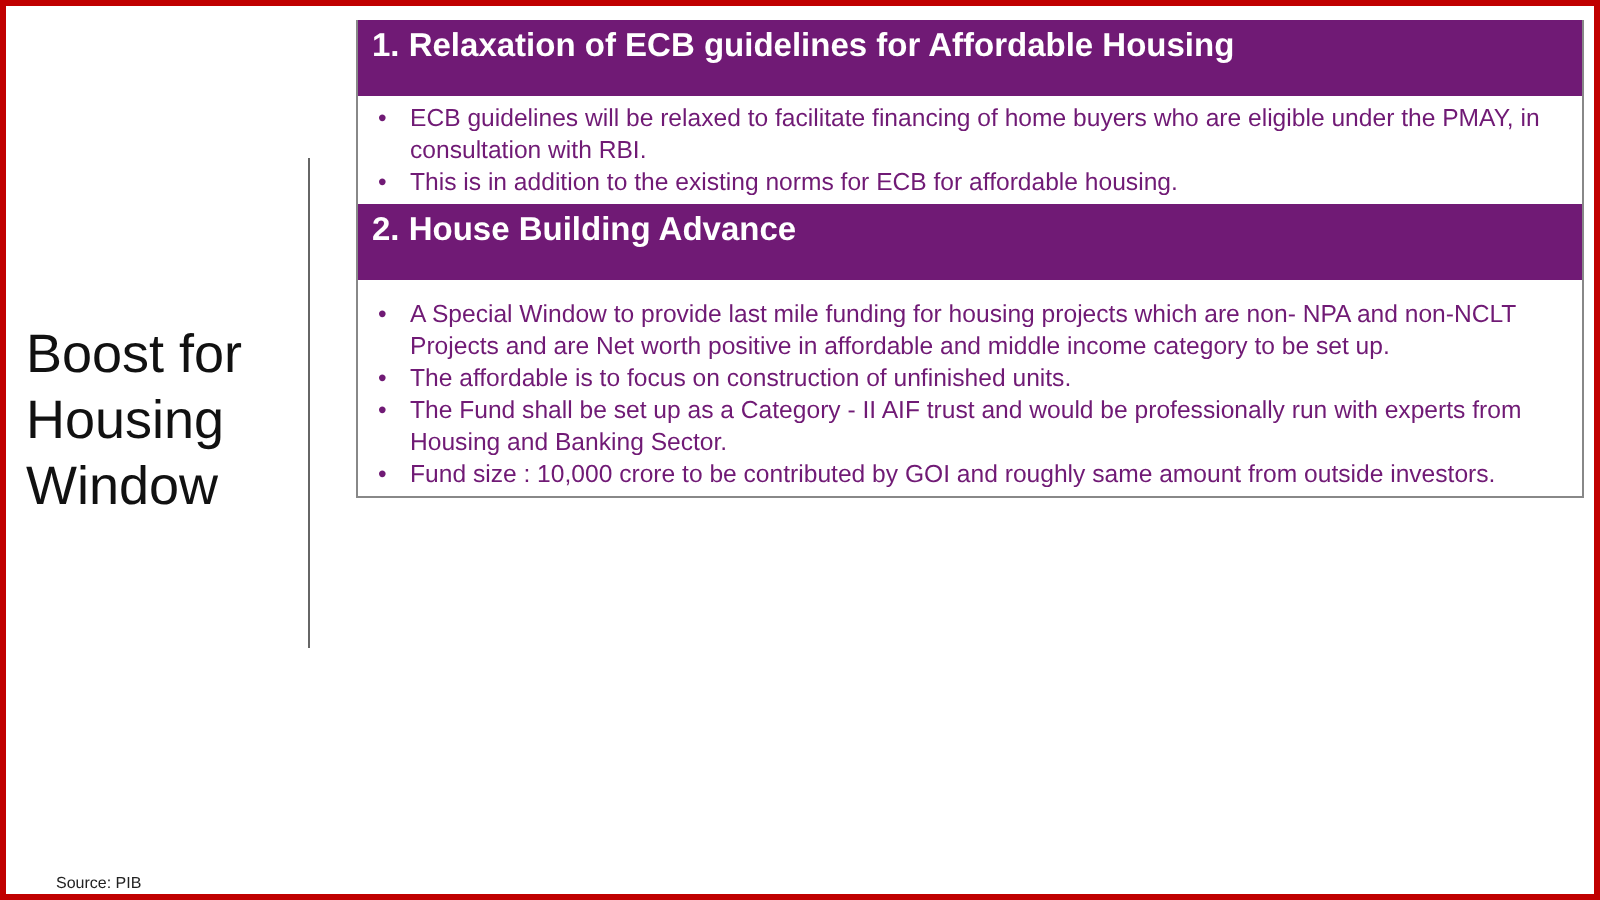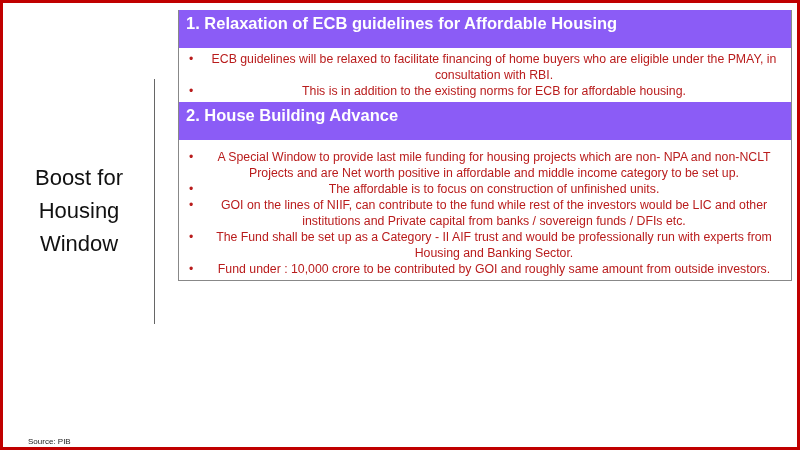--- a/index.html
+++ b/index.html
@@ -7,46 +7,46 @@
     width: 800px; height: 450px; position: relative; overflow: hidden;
     background: #ffffff;
     font-family: "Liberation Sans", "DejaVu Sans", sans-serif;
   }
   .frame {
     position: absolute; left: 0; top: 0; width: 800px; height: 450px;
     box-sizing: border-box; border: 3px solid #c00000; background: #fff;
   }
   .title-block {
     position: absolute; left: 10px; top: 158px; width: 132px;
-    text-align: center; color: #111;
-    font-size: 22px; line-height: 33px; font-weight: 300;
+    text-align: left; color: #111;
+    font-size: 27px; line-height: 33px; font-weight: 300;
   }
   .vline {
     position: absolute; left: 151px; top: 76px; width: 1px; height: 245px;
     background: #666;
   }
   .source {
     position: absolute; left: 9px; top: 434px; font-size: 8px; color: #222; margin-left: 16px;
   }
   .content {
     position: absolute; left: 175px; top: 7px; width: 612px;
     border: 1px solid #888; border-top: none;
   }
   .sec-head {
-    background: #8b5cf6; color: #fff; font-weight: bold;
+    background: #701a75; color: #fff; font-weight: bold;
     font-size: 16.5px; height: 38px; line-height: 27px;
     padding-left: 7px; white-space: nowrap;
   }
   .sec-body {
     background: #fff; padding: 3px 8px 3px 8px;
   }
   .sec-body ul { margin: 0; padding: 0; list-style: none; }
   .sec-body li {
     position: relative; padding-left: 18px;
-    font-size: 12.3px; line-height: 16px; color: #b91c1c; text-align: center;
+    font-size: 12.3px; line-height: 16px; color: #701a75;
   }
   .sec-body li::before {
     content: "\2022"; position: absolute; left: 2px; top: 0;
   }
 </style>
 </head>
 <body>
 
 <div class="frame">
   <div class="title-block">
@@ -72,20 +72,19 @@
       <div class="sec-body">
         <ul>
         </ul>
       </div>
     </div>
     <div>
       <div class="sec-body">
         <ul>
           <li>A Special Window to provide last mile funding for housing projects which are non- NPA and non-NCLT Projects and are Net worth positive in affordable and middle income category to be set up.</li>
           <li>The affordable is to focus on construction of unfinished units.</li>
-          <li>GOI on the lines of NIIF, can contribute to the fund while rest of the investors would be LIC and other institutions and Private capital from banks / sovereign funds / DFIs etc.</li>
           <li>The Fund shall be set up as a Category - II AIF trust and would be professionally run with experts from Housing and Banking Sector.</li>
-          <li>Fund under : 10,000 crore to be contributed by GOI and roughly same amount from outside investors.</li>
+          <li>Fund size : 10,000 crore to be contributed by GOI and roughly same amount from outside investors.</li>
         </ul>
       </div>
     </div>
   </div>
 </div>
 
 </body></html>

